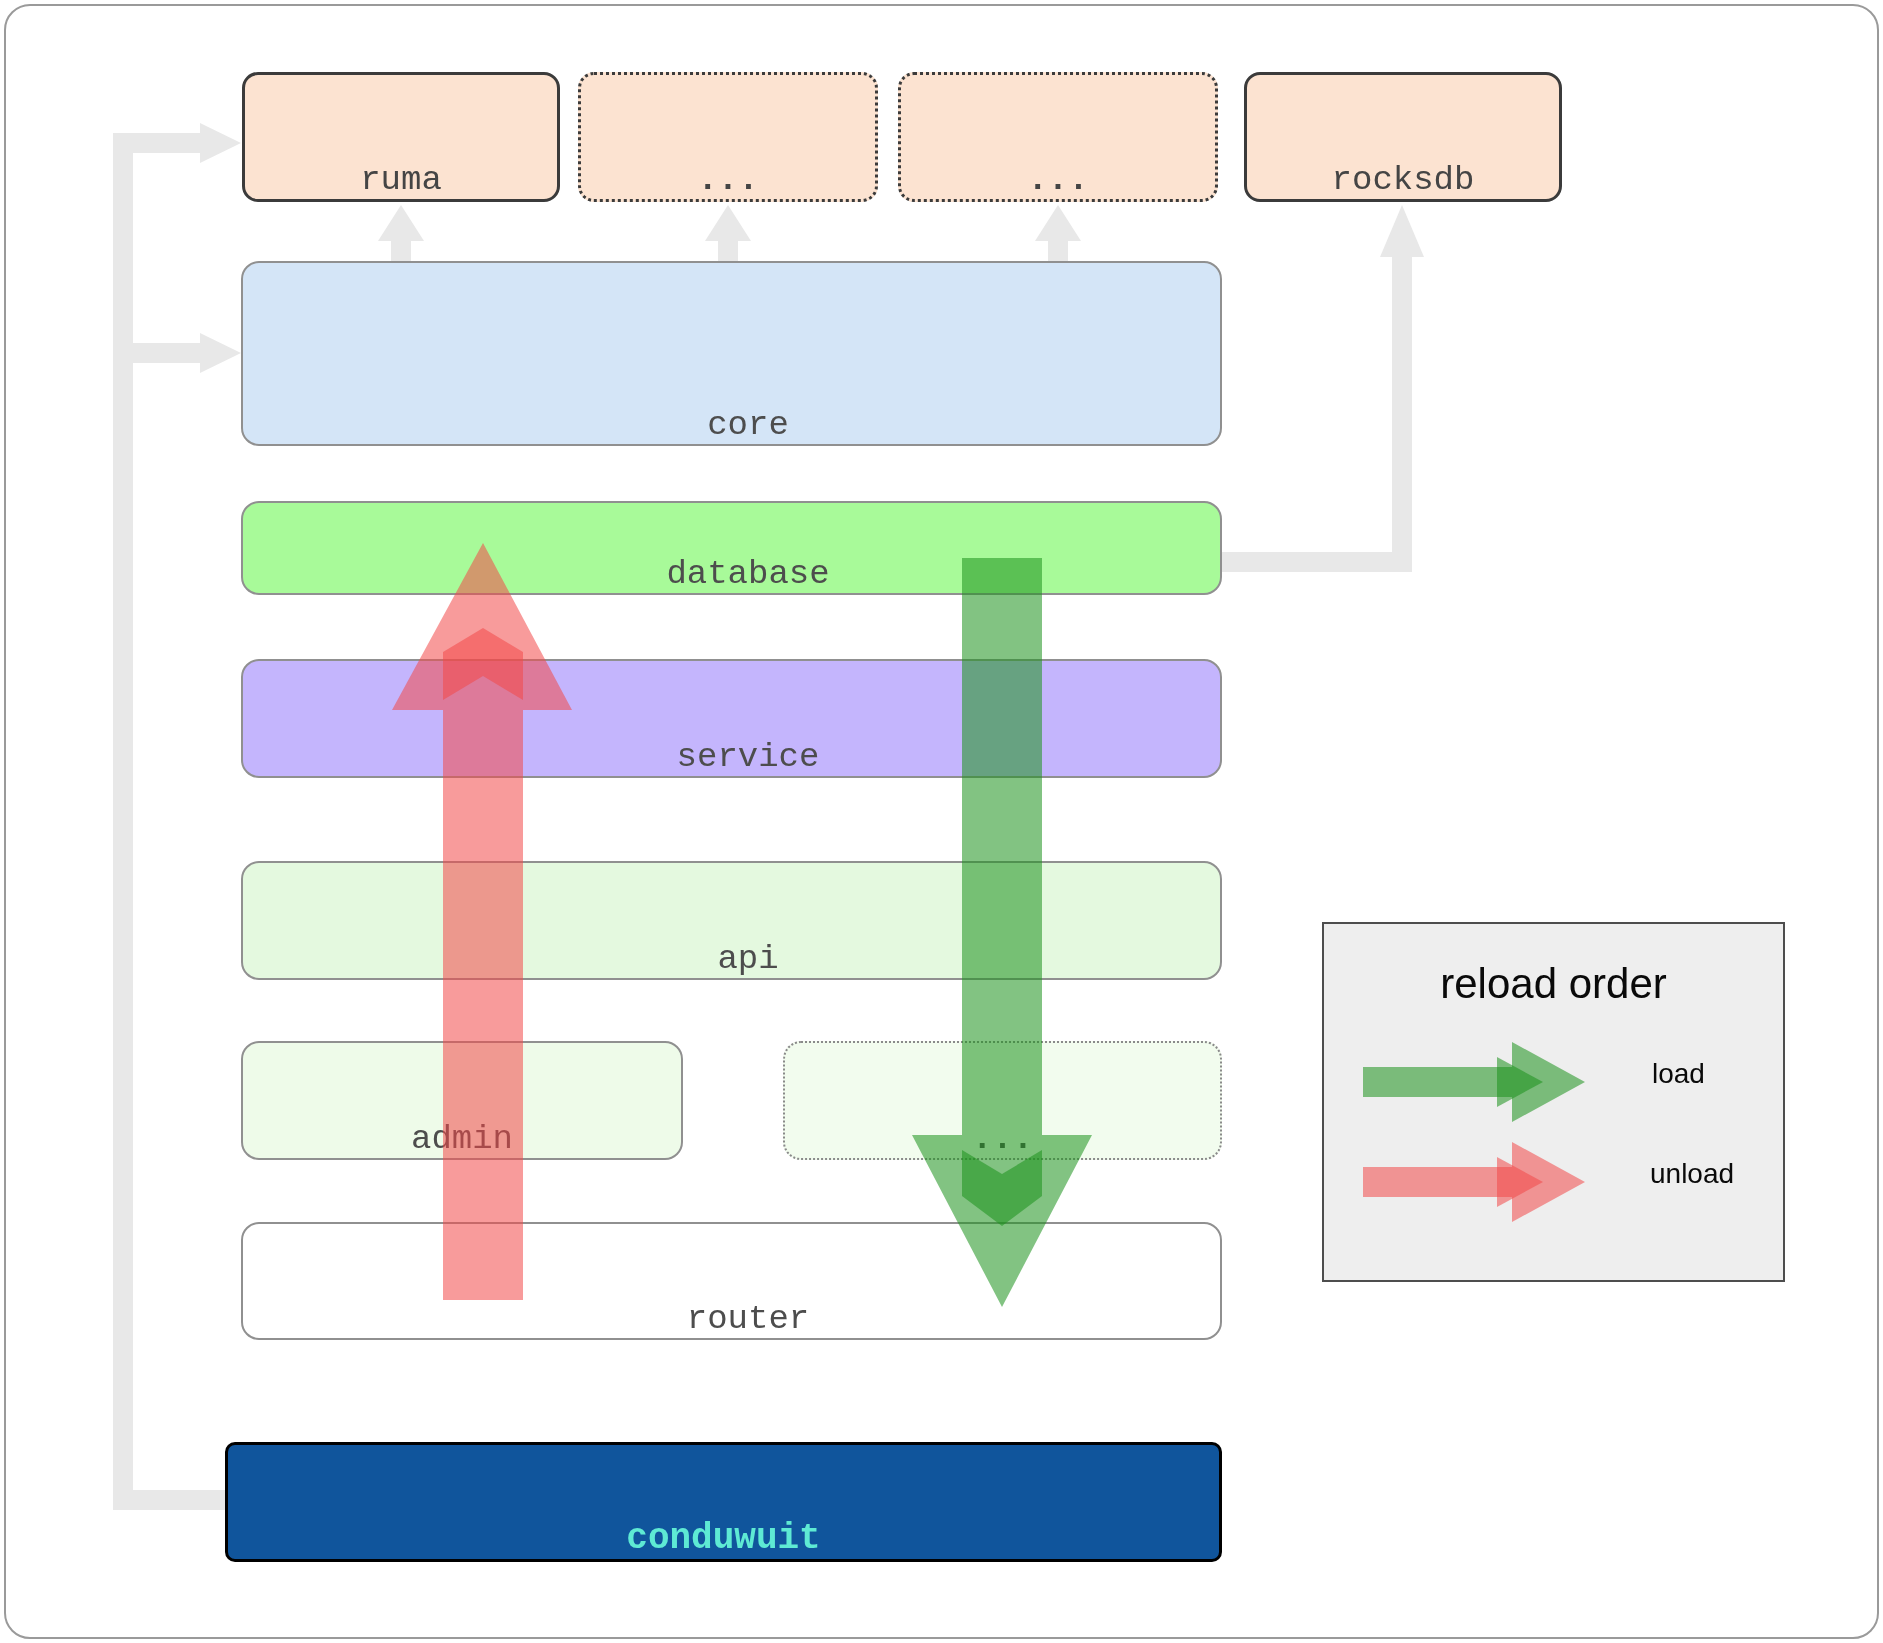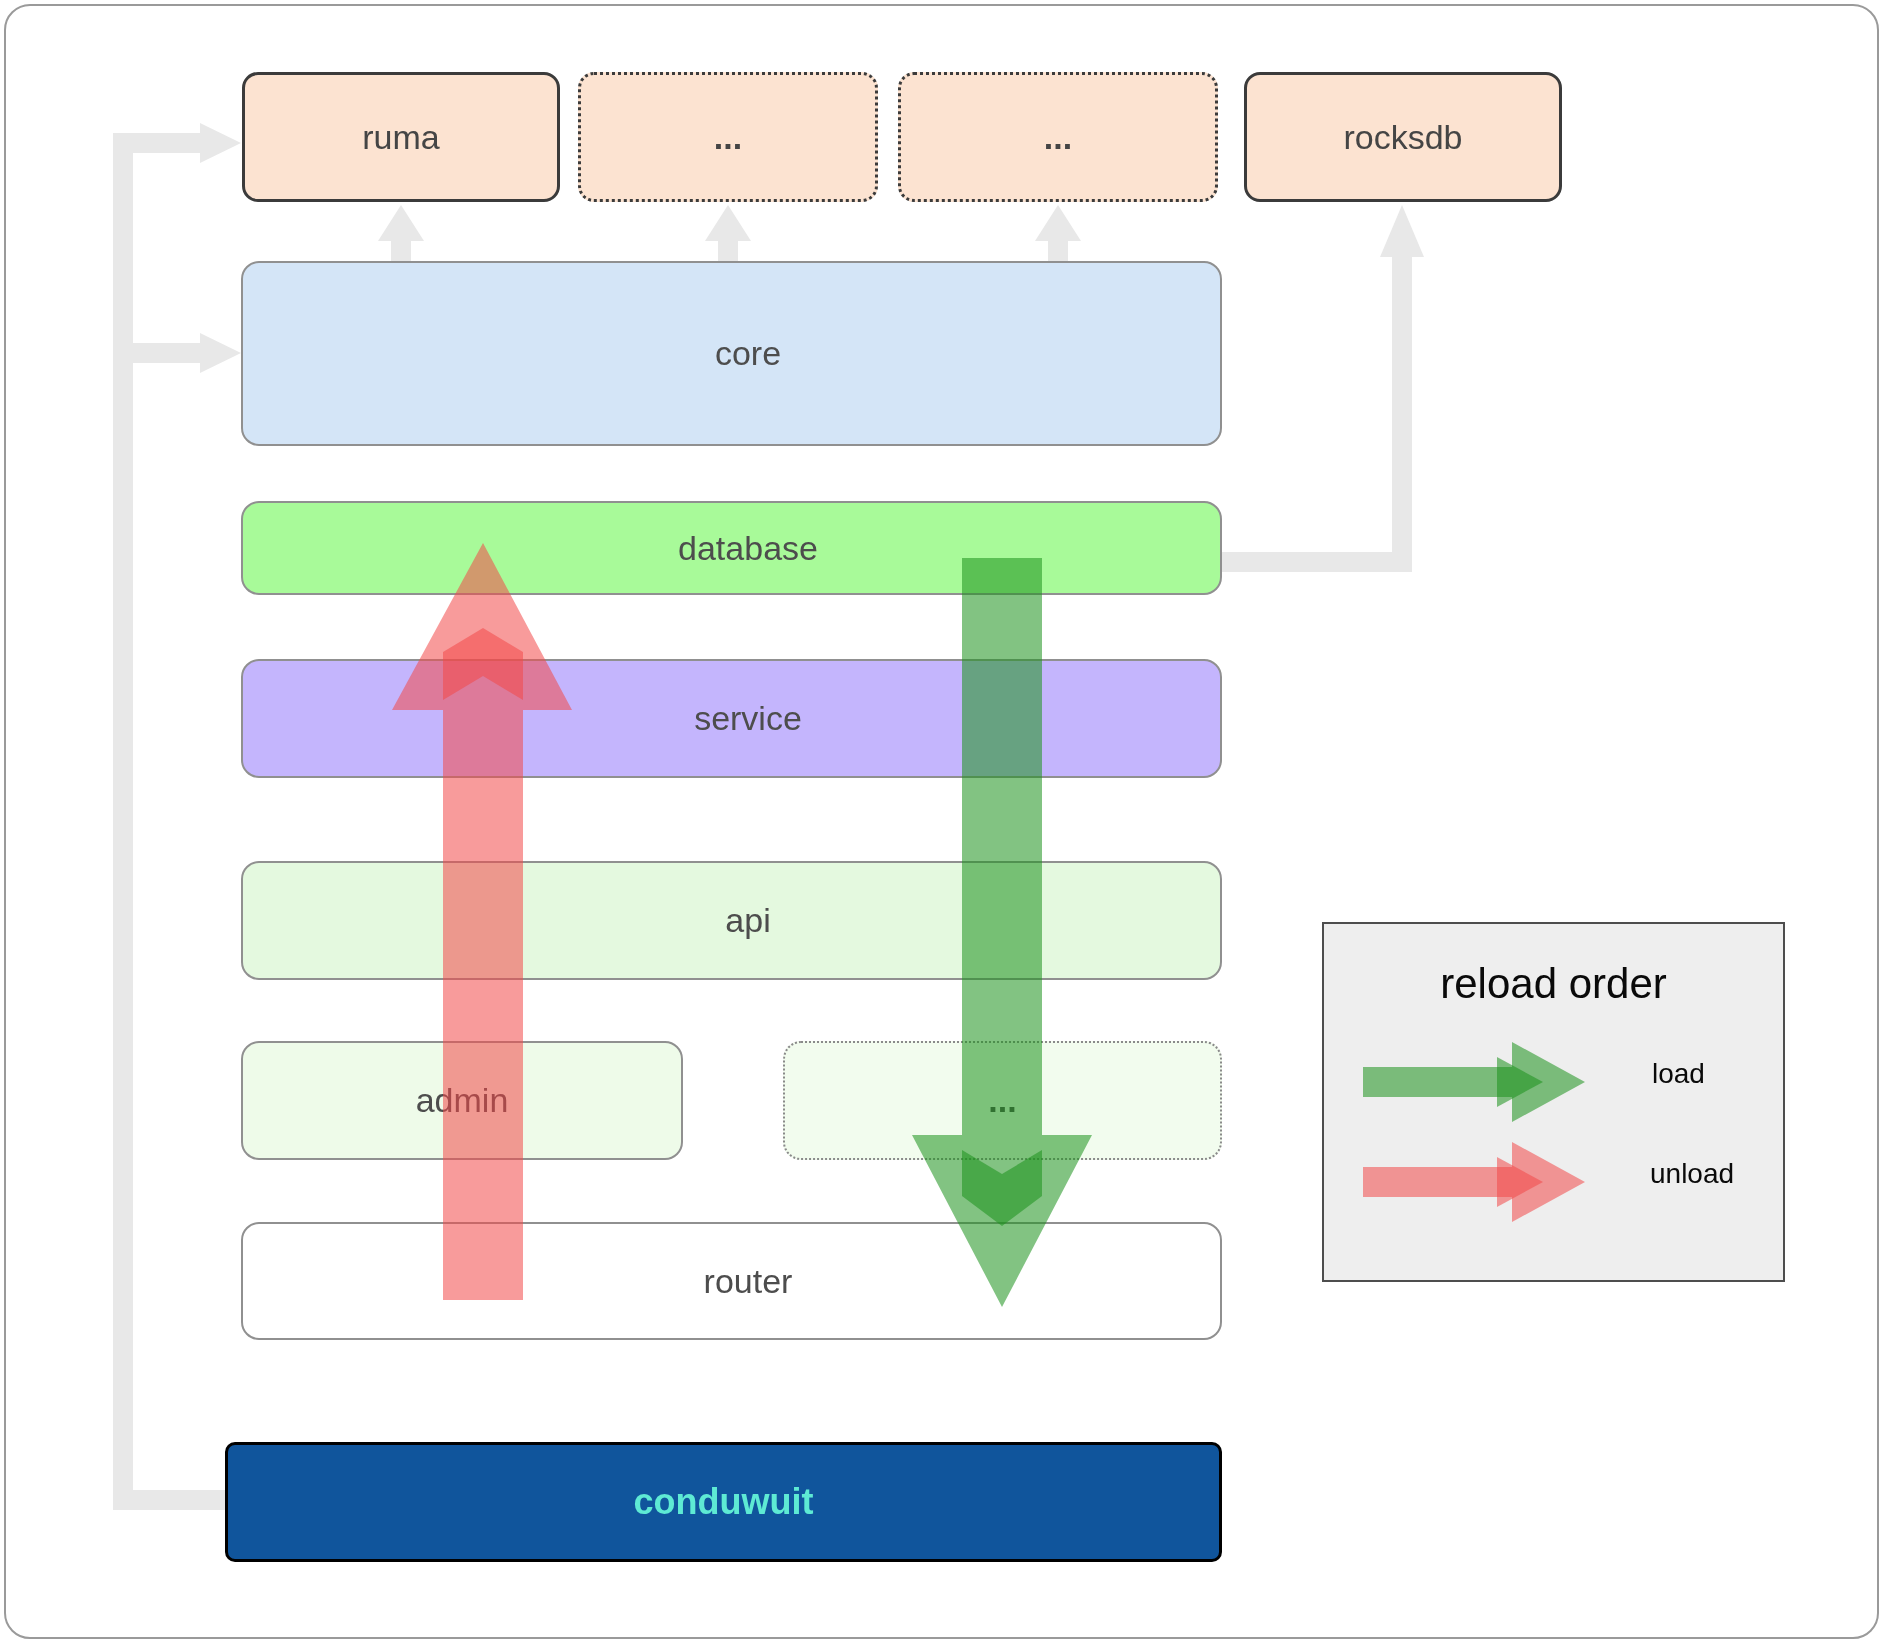--- a/index.html
+++ b/index.html
@@ -6,22 +6,22 @@
   #canvas{
     position:relative;width:1883px;height:1643px;background:#ffffff;overflow:hidden;
     font-family:"Liberation Sans", sans-serif;
   }
   .frame{
     position:absolute;left:4px;top:4px;right:4px;bottom:4px;
     border:2px solid #9a9a9a;border-radius:26px;pointer-events:none;
   }
   svg.layer{position:absolute;left:0;top:0;}
   .box{
-    position:absolute;display:flex;align-items:center;justify-content:center;
-    font-size:34px;color:#4d4d4d;box-sizing:border-box;z-index:1;
+    position:absolute;display:flex;align-items:flex-end;justify-content:center;
+    font-size:34px;color:#4d4d4d;box-sizing:border-box;z-index:1;font-family:Liberation Mono, monospace;
   }
   .toprow{background:#fce3d1;border-radius:16px;height:130px;top:72px;color:#454545;}
   .solidtop{border:3px solid #3b3b3b;}
   .dottedtop{border:3px dotted #3b3b3b;font-weight:bold;}
   .layerbox{left:241px;width:981px;border:2px solid #909090;border-radius:18px;padding-left:33px;}
   .core{top:261px;height:185px;background:#d4e5f7;}
   .database{top:501px;height:94px;background:#a8fa99;}
   .service{top:659px;height:119px;background:#c4b5fd;}
   .api{top:861px;height:119px;background:#e4f9df;}
   .admin{left:241px;width:442px;top:1041px;height:119px;background:#eefbe9;border:2px solid #909090;border-radius:18px;}

